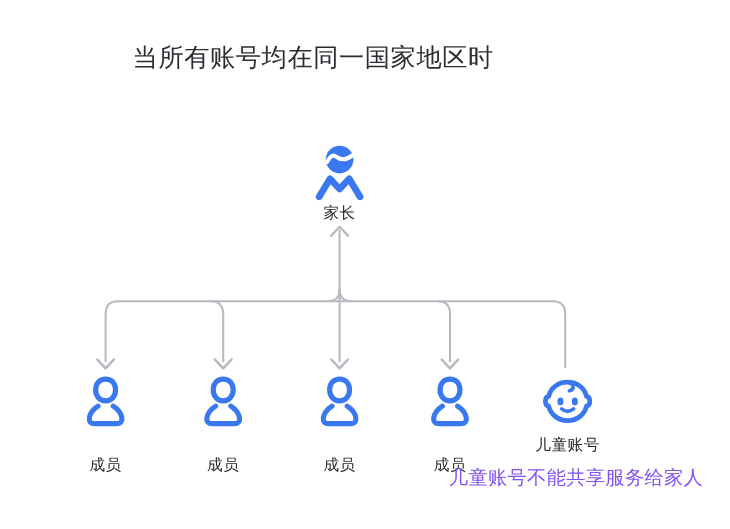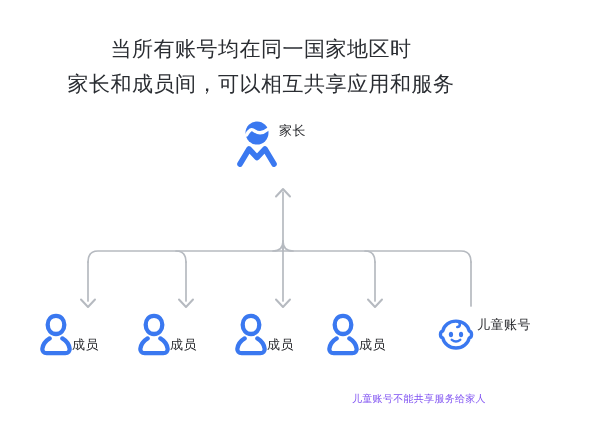--- a/index.html
+++ b/index.html
@@ -24,55 +24,54 @@
     text-align:center;font-size:21px;line-height:35px;
     color:var(--title);letter-spacing:.5px;
   }
 
   .connectors{position:absolute;left:0;top:0;width:608px;height:441px;}
   .conn-line{stroke:var(--gray);stroke-width:1.7;fill:none;stroke-linecap:round;}
   .conn-head{stroke:var(--gray);stroke-width:2;fill:none;stroke-linecap:round;stroke-linejoin:round;}
 
   .node{
     position:absolute;width:96px;
-    display:flex;
+    display:flex;flex-direction:column;align-items:center;
   }
   .node-label{
     font-size:13px;color:var(--label);line-height:15px;letter-spacing:.5px;
     white-space:nowrap;
   }
   .node-parent{left:235px;top:120px;}
   .node-parent .node-label{margin-top:3px;}
   .node-member .node-label{margin-top:24px;}
   .node-member{top:313px;}
   .node-m1{left:40px;}
   .node-m2{left:138px;}
   .node-m3{left:235px;}
   .node-m4{left:327px;}
-  .node-child{left:435px;top:312px;}
+  .node-child{left:425px;top:312px;}
   .node-child .node-label{margin-top:5px;}
 
   .icon-stroke{stroke:var(--blue);fill:none;stroke-linecap:round;stroke-linejoin:round;}
   .icon-fill{fill:var(--blue);}
   .hair-swoosh{stroke:#ffffff;fill:none;stroke-linecap:round;}
 
   .note{
     position:absolute;left:352px;top:387px;width:256px;
-    font-size:10px;line-height:23px;
+    text-align:center;font-size:16px;line-height:23px;
     color:var(--purple);letter-spacing:.3px;
   }
 </style>
 </head>
 <body>
 
 <div class="canvas">
 
   <div class="title">
     <div>当所有账号均在同一国家地区时</div>
-    <div>家长和成员间，可以相互共享应用和服务</div>
   </div>
 
   <svg class="connectors" viewBox="0 0 608 441" aria-hidden="true">
 
     <path class="conn-line" d="M283,192 V251"></path>
     <path class="conn-head" d="M276,196.5 L283,189 L290,196.5"></path>
 
     <path class="conn-line" d="M88,262 Q88,251 98,251 L461,251 Q471,251 471,262"></path>
 
     <path class="conn-line" d="M273,251 Q283,251 283,241"></path>

